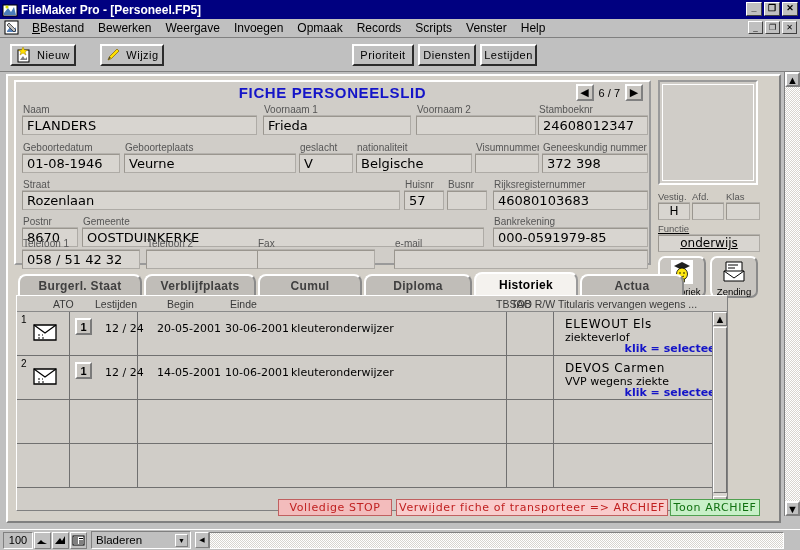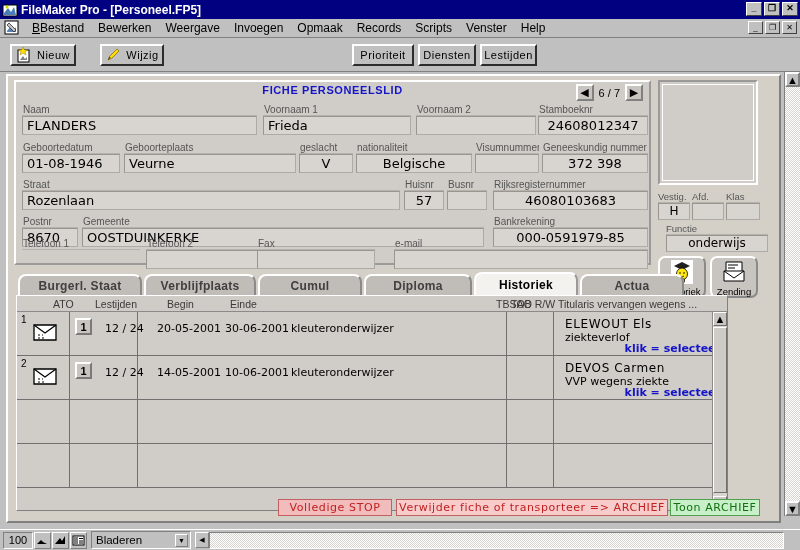--- a/index.html
+++ b/index.html
@@ -131,21 +131,21 @@
   
   .card {
     position: absolute; left: 6px; top: 4px; width: 637px; height: 185px;
     background: #d0cdc8;
     border: 2px solid #ffffff;
     border-right-color: #9a9a9a; border-bottom-color: #9a9a9a;
   }
   .card-title {
     position: absolute; left: 0; top: 2px; width: 100%;
     text-align: center; color: #1414c8; font-weight: bold;
-    font-size: 11px; letter-spacing: 0.6px;
+    font-size: 15px; letter-spacing: 0.6px;
   }
   .recnav { position: absolute; right: 6px; top: 2px; display: flex; align-items: center; gap: 3px; }
   .recnav .arw {
     width: 18px; height: 17px; background: #c8c5c0;
     border: 2px solid #ffffff; border-right-color:#808080; border-bottom-color:#808080;
     display:flex; align-items:center; justify-content:center; cursor: default;
   }
   .recnav .cnt { font-size: 11px; color:#000; padding: 0 2px; }
 
   .fld { position: absolute; }
@@ -156,21 +156,21 @@
   }
   .fld > .val {
     background: #d8d5d0;
     border: 1px solid #aeaba6;
     border-top-color: #9a968f; border-left-color: #9a968f;
     font-size: 13px; color: #000;
     padding: 1px 4px; height: 19px; line-height: 16px;
     white-space: nowrap; overflow: hidden;
     font-family: "DejaVu Sans", sans-serif;
   }
-  .fld > .val.ctr { text-align: center; }
+  .fld > .val.ctr { }
 
   
   .rpanel { position: absolute; left: 650px; top: 4px; width: 115px; height: 290px; }
   .photo {
     position: absolute; left: 0; top: 0; width: 100px; height: 105px;
     background: #d0cdc8; border: 2px solid #9a9a9a;
     border-right-color:#ffffff; border-bottom-color:#ffffff;
   }
   .photo-in { position:absolute; inset:2px; background:#d0cdc8; border:1px solid #ffffff; }
   .mini { position: absolute; }
@@ -496,20 +496,21 @@
           <div class="lab">Gemeente</div>
           <div class="val">OOSTDUINKERKE</div>
         </div>
         <div class="fld" style="left:477px; top:134px; width:155px;">
           <div class="lab">Bankrekening</div>
           <div class="val ctr">000-0591979-85</div>
         </div>
 
         <div class="fld" style="left:6px; top:156px; width:118px;">
           <div class="lab">Telefoon 1</div>
+          <div class="val">058 / 51 42 32</div>
         </div>
         <div class="fld" style="left:130px; top:156px; width:118px;">
           <div class="lab">Telefoon 2</div>
           <div class="val"></div>
         </div>
         <div class="fld" style="left:241px; top:156px; width:118px;">
           <div class="lab">Fax</div>
           <div class="val"></div>
         </div>
         <div class="fld" style="left:378px; top:156px; width:254px;">
@@ -528,21 +529,21 @@
           <div class="val">H</div>
         </div>
         <div class="mini" style="left:34px; top:112px; width:32px;">
           <div class="lab">Afd.</div>
           <div class="val"></div>
         </div>
         <div class="mini" style="left:68px; top:112px; width:34px;">
           <div class="lab">Klas</div>
           <div class="val"></div>
         </div>
-        <div class="mini" style="left:8px; top:144px; width:102px;">
+        <div class="mini" style="left:0px; top:144px; width:102px;text-decoration:underline;">
           <div class="lab">Functie</div>
           <div class="val">onderwijs</div>
         </div>
 
         <div class="iconbtn" style="left:0px; top:176px;">
           <span>
             <svg width="26" height="24" viewBox="0 0 26 24">
               <rect x="2" y="0" width="22" height="24" fill="#ffffff"></rect>
               <path d="M5 6 L13 2 L21 6 L13 10 Z" fill="#202020"></path>
               <rect x="11" y="6" width="4" height="4" fill="#202020"></rect>

